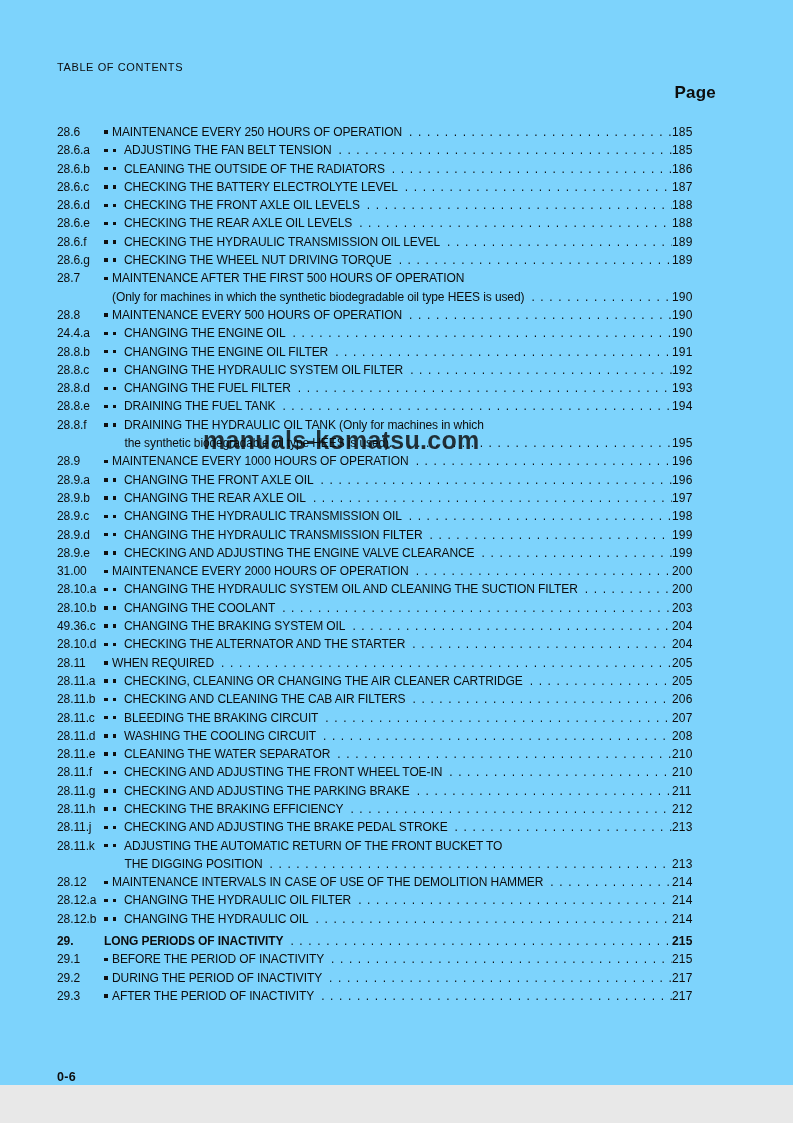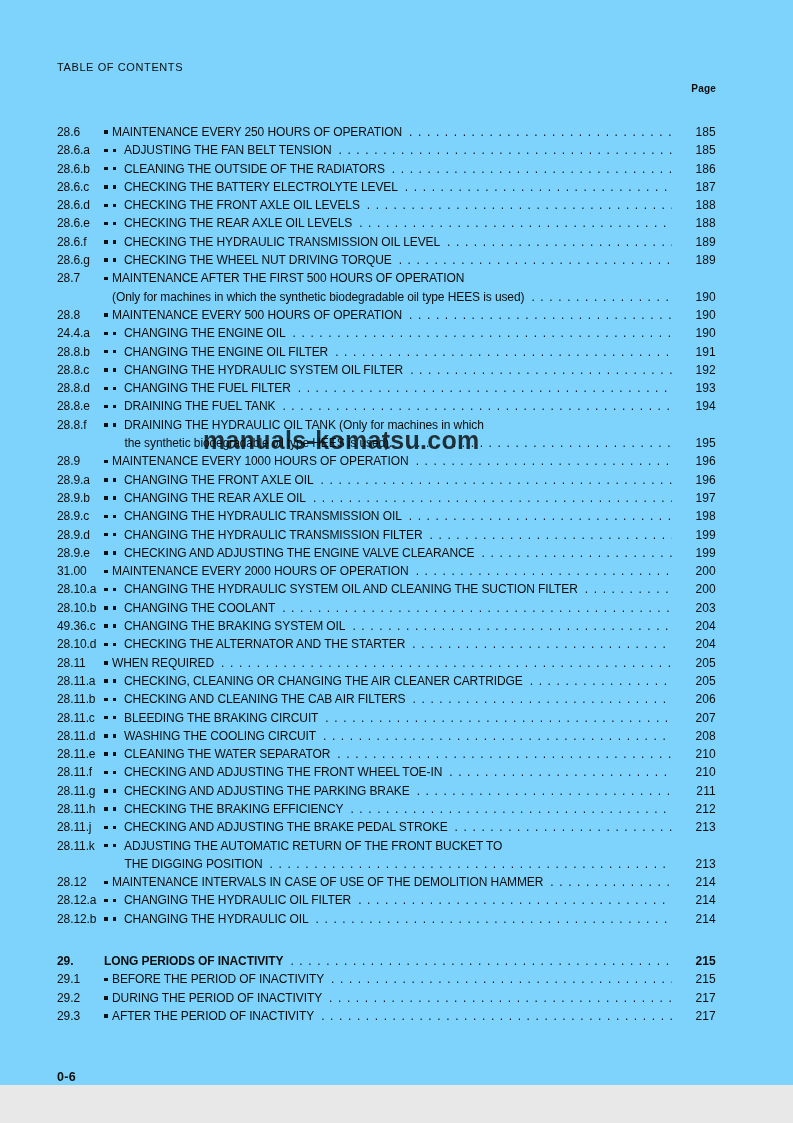--- a/index.html
+++ b/index.html
@@ -11,50 +11,50 @@
     font-family:"Liberation Sans", sans-serif;
     color:#0d0d0d;
     overflow:hidden;
   }
   .toc-header {
     position:absolute; left:57px; top:61px;
     font-size:11px; letter-spacing:0.6px;
   }
   .page-col-label {
     position:absolute; right:77px; top:83px;
-    font-size:10px; font-weight:bold; letter-spacing:0.2px;
+    font-size:17px; font-weight:bold; letter-spacing:0.2px;
   }
   .toc-list {
     position:absolute; left:57px; top:123px; width:659px;
   }
   .toc-line {
     display:flex; align-items:baseline;
     height:18.3px; line-height:18.3px;
     font-size:12px; letter-spacing:-0.1px;
     white-space:nowrap;
   }
-  .toc-line.gap-before { margin-top:24px; }
+  .toc-line.gap-before { margin-top:4px; }
   .num { flex:none; width:47px; }
   .bullets { flex:none; display:inline-flex; align-items:center; align-self:center; }
   .sq {
     display:inline-block; width:3.5px; height:3.5px;
     background:#111; margin-right:4.5px;
   }
   .b2 .sq { margin-right:5px; }
   .b2 { padding-right:3px; }
   .indent1 { flex:none; width:8px; }
   .indent2 { flex:none; width:20.5px; }
   .title { flex:none; }
   .dots {
     flex:1; overflow:hidden;
     padding-left:7px;
     letter-spacing:5.6px;
     color:#111;
   }
-  .page-num { flex:none; width:44px; text-align:right; letter-spacing:0.2px; }
+  .page-num { flex:none; width:44px; text-align:left; letter-spacing:0.2px; }
   .bold-row .num, .bold-row .title, .bold-row .page-num { font-weight:bold; }
   .watermark {
     position:absolute; left:167px; top:426px;
     font-size:25px; font-weight:bold; letter-spacing:0.3px;
     color:rgba(12,12,12,0.82);
     pointer-events:none;
     margin-left:36px;
   }
   .footer-num {
     position:absolute; left:57px; top:1070px;

